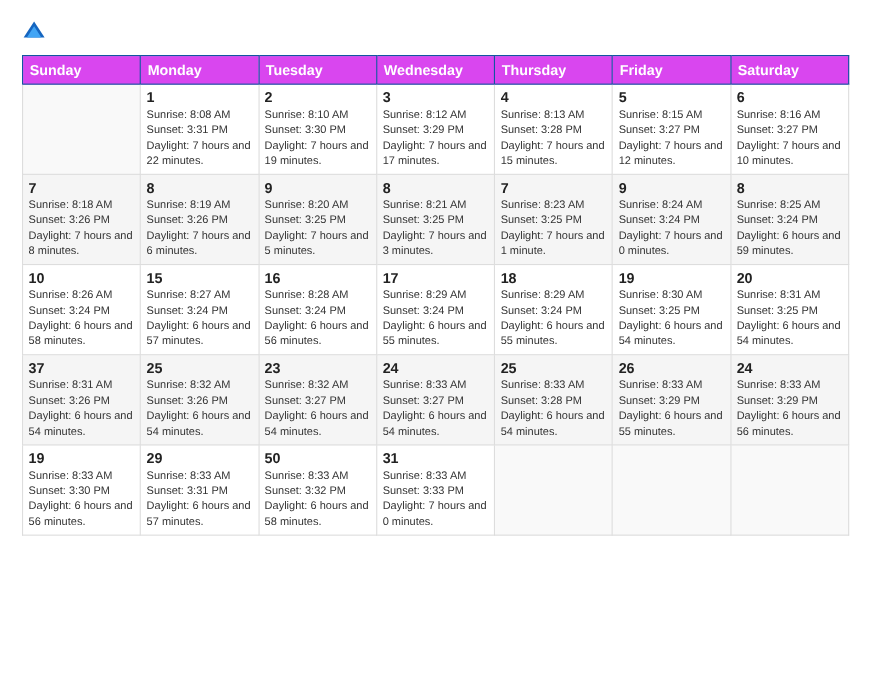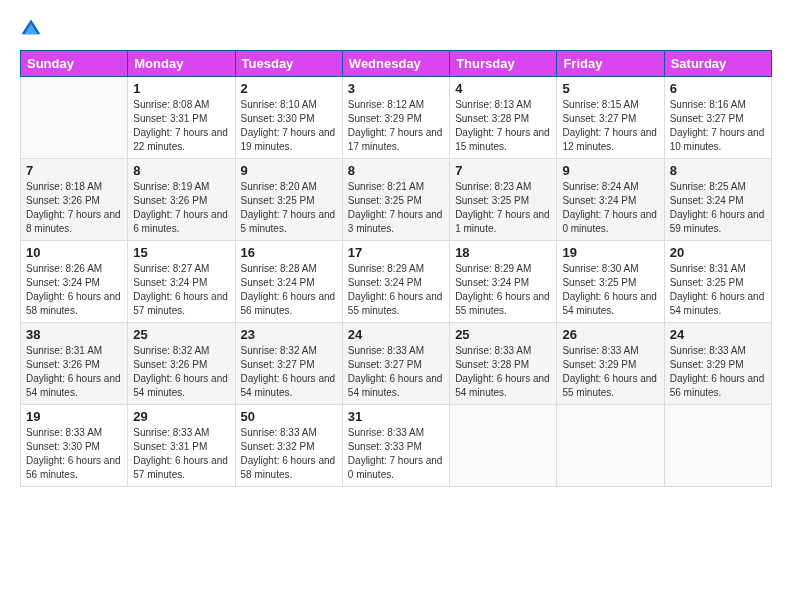--- a/index.html
+++ b/index.html
@@ -221,21 +221,21 @@
             <span class="day-num">19</span>
             <div class="day-info">Sunrise: 8:30 AM<br>Sunset: 3:25 PM<br>Daylight: 6 hours and 54 minutes.</div>
           </td>
           <td>
             <span class="day-num">20</span>
             <div class="day-info">Sunrise: 8:31 AM<br>Sunset: 3:25 PM<br>Daylight: 6 hours and 54 minutes.</div>
           </td>
         </tr>
         <tr>
           <td>
-            <span class="day-num">38</span>
+            <span class="day-num">37</span>
             <div class="day-info">Sunrise: 8:31 AM<br>Sunset: 3:26 PM<br>Daylight: 6 hours and 54 minutes.</div>
           </td>
           <td>
             <span class="day-num">25</span>
             <div class="day-info">Sunrise: 8:32 AM<br>Sunset: 3:26 PM<br>Daylight: 6 hours and 54 minutes.</div>
           </td>
           <td>
             <span class="day-num">23</span>
             <div class="day-info">Sunrise: 8:32 AM<br>Sunset: 3:27 PM<br>Daylight: 6 hours and 54 minutes.</div>
           </td>

